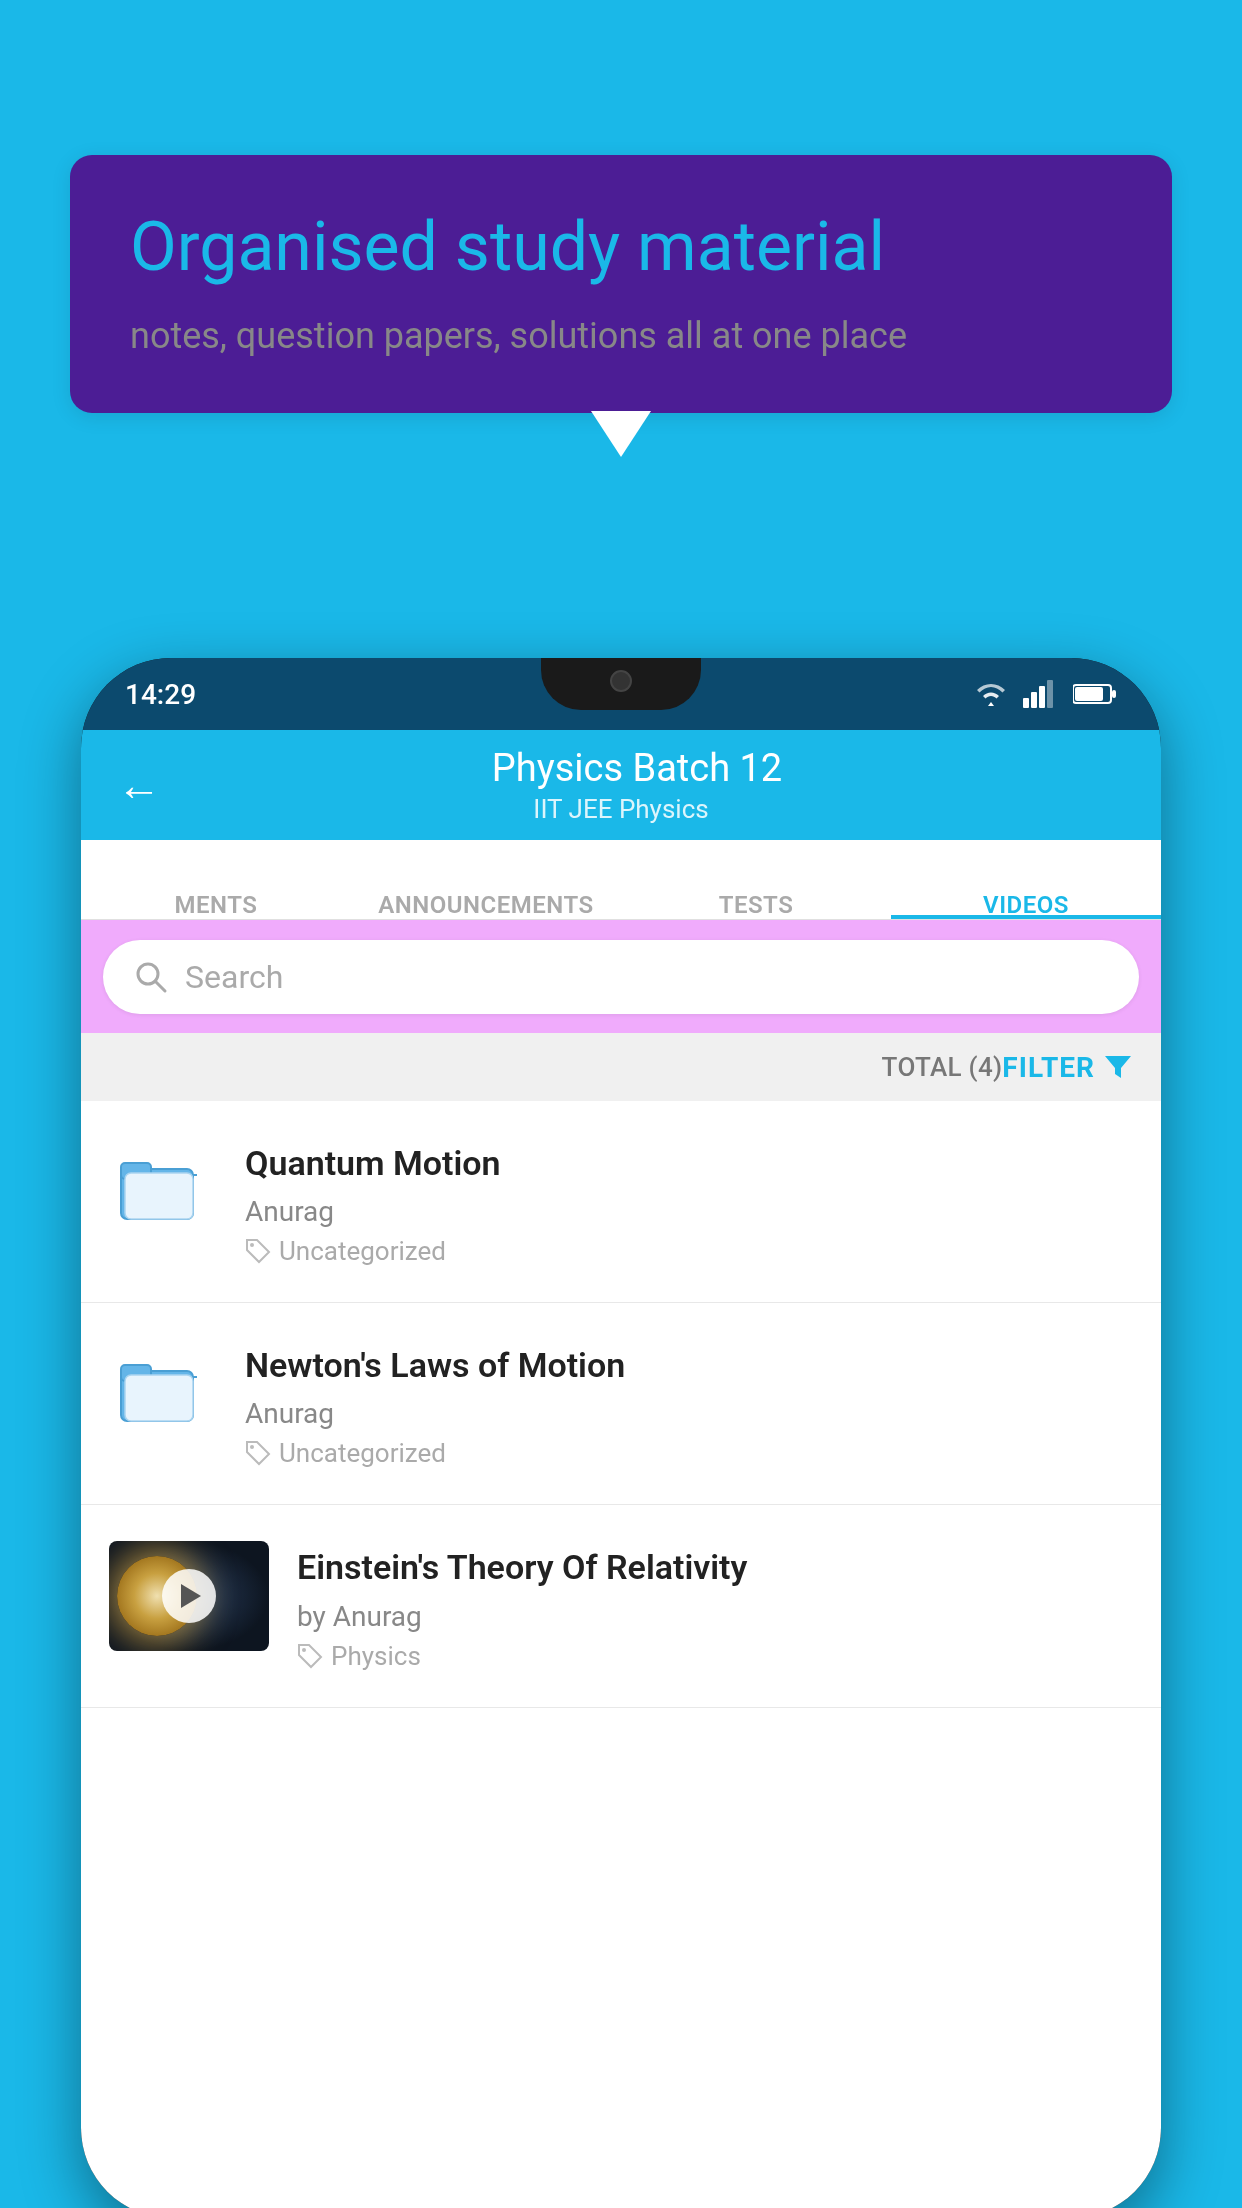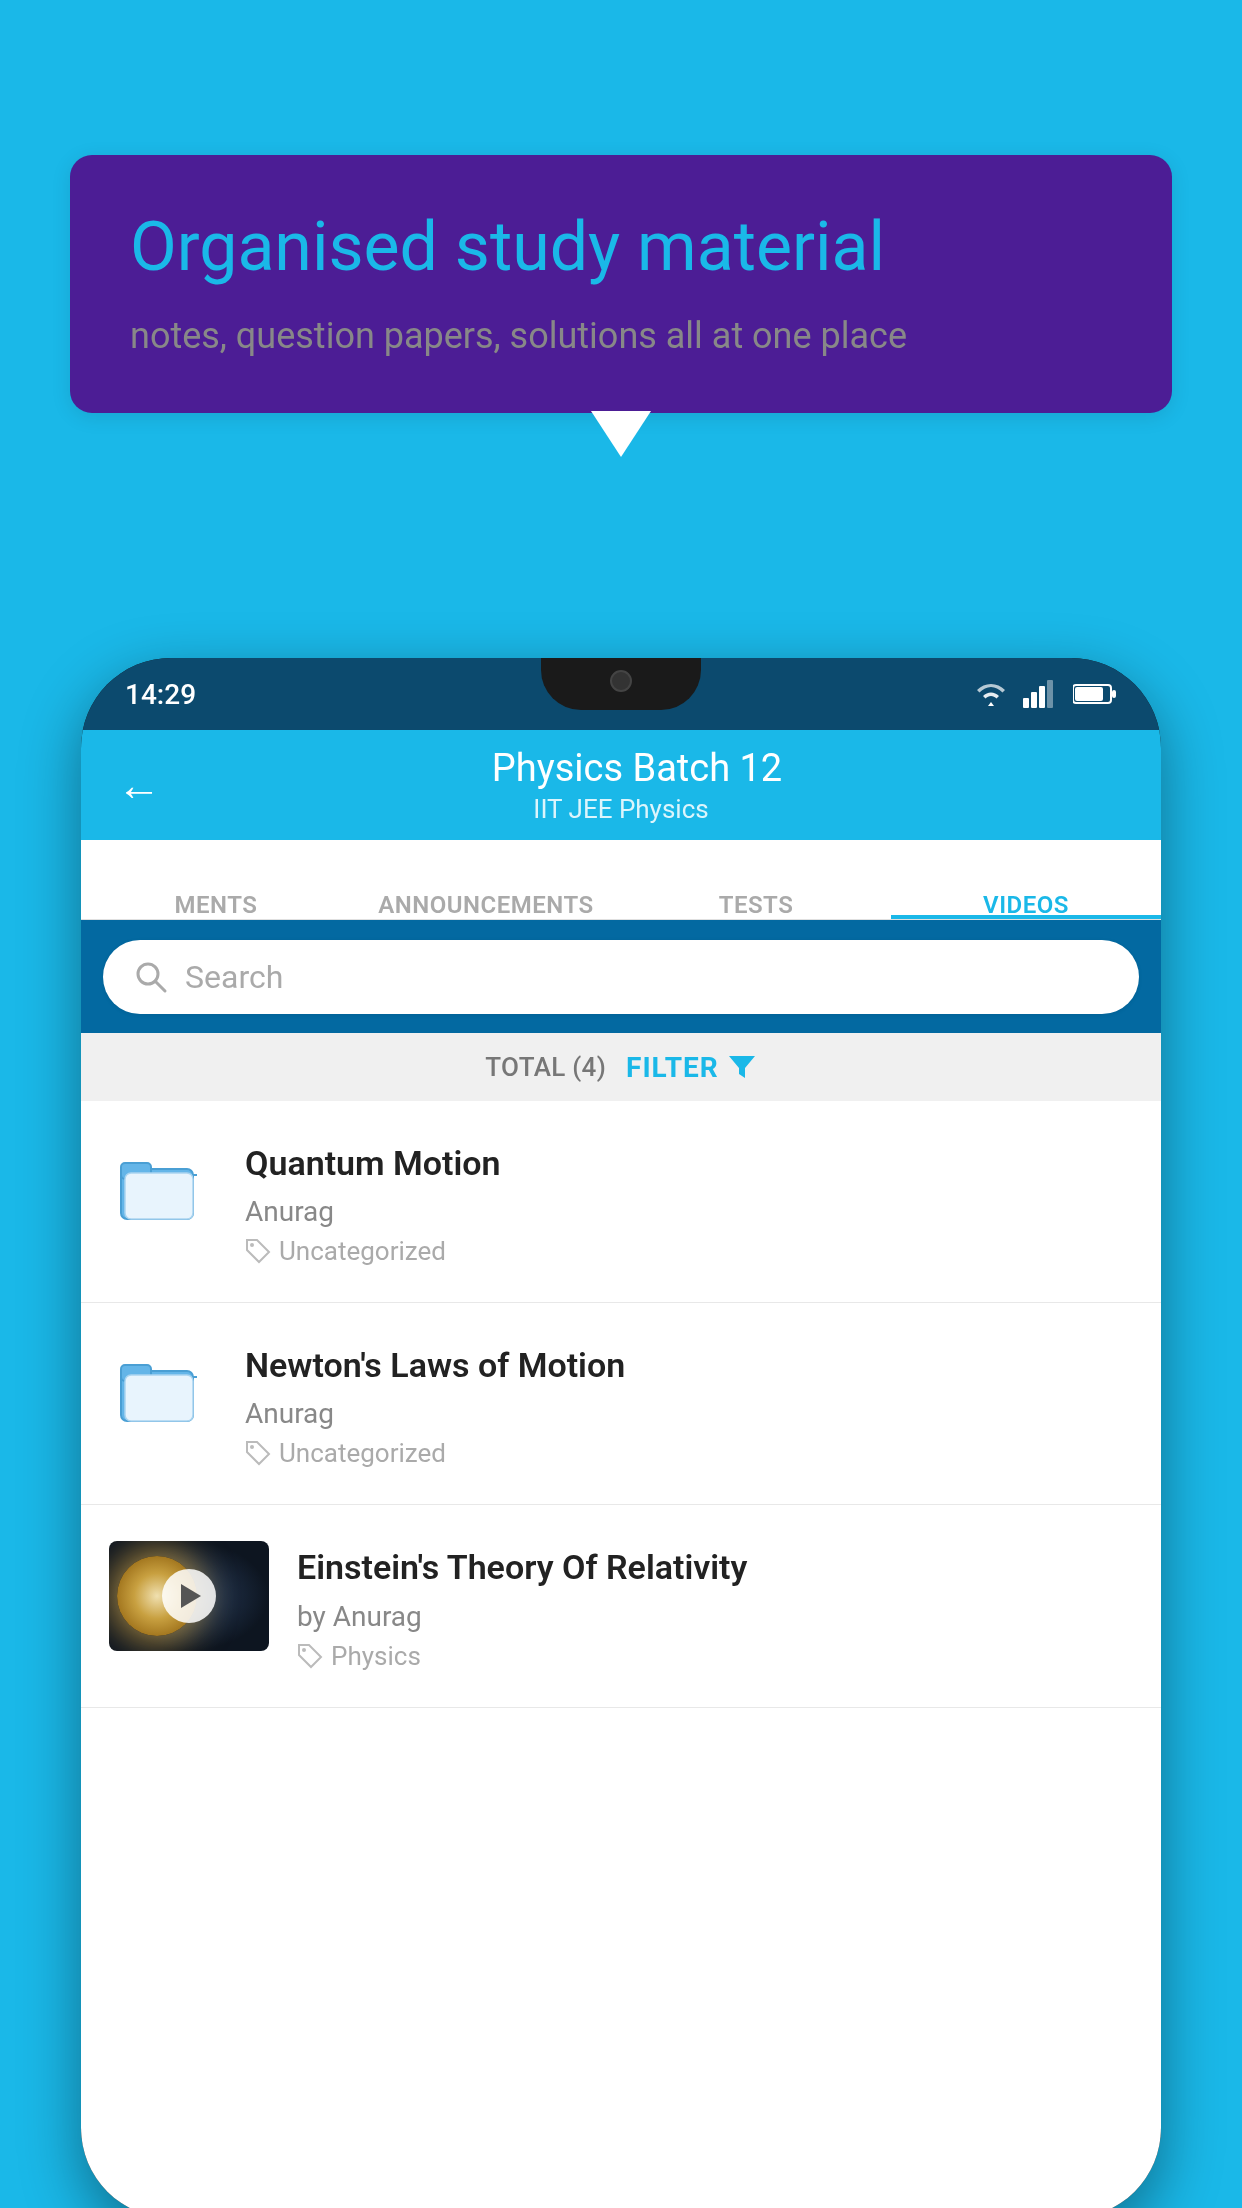--- a/index.html
+++ b/index.html
@@ -197,21 +197,21 @@
       background: #1ab8e8;
     }
 
     
     .search-area {
       position: absolute;
       top: 262px;
       left: 0;
       right: 0;
       padding: 20px 22px;
-      background: #0369a1;
+      background: #f0abfc;
     }
 
     .search-bar {
       background: white;
       border-radius: 40px;
       height: 74px;
       display: flex;
       align-items: center;
       padding: 0 30px;
       gap: 16px;
@@ -226,23 +226,22 @@
     
     .filter-bar {
       position: absolute;
       top: 375px;
       left: 0;
       right: 0;
       height: 68px;
       background: #f0f0f0;
       display: flex;
       align-items: center;
-      justify-content: center;
+      justify-content: flex-end;
       padding: 0 28px;
-      gap: 20px;
     }
 
     .total-count {
       font-size: 26px;
       color: #777;
       font-weight: 500;
       letter-spacing: 0.3px;
     }
 
     .filter-btn {

